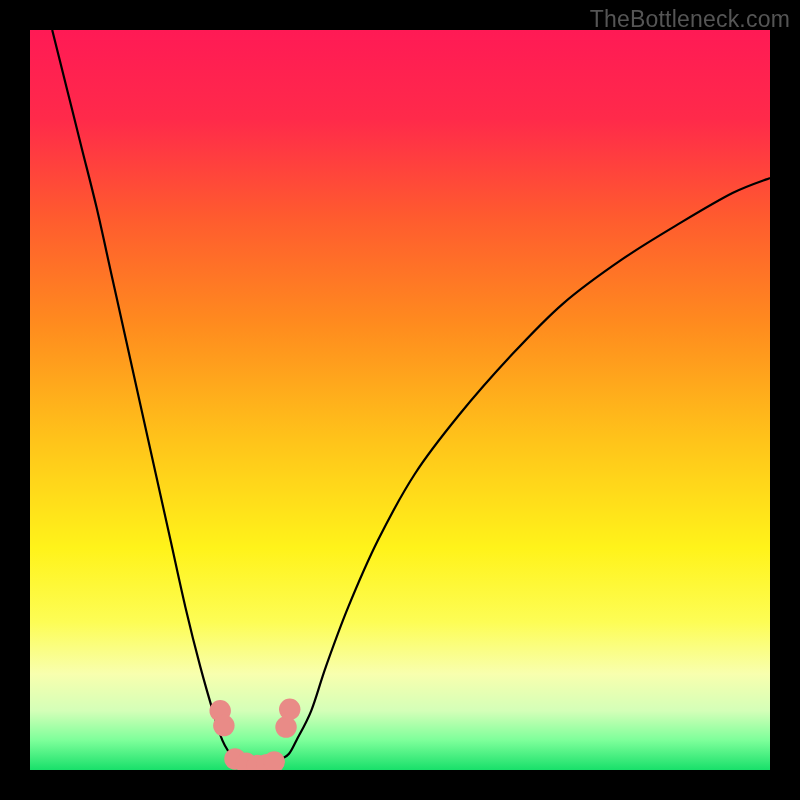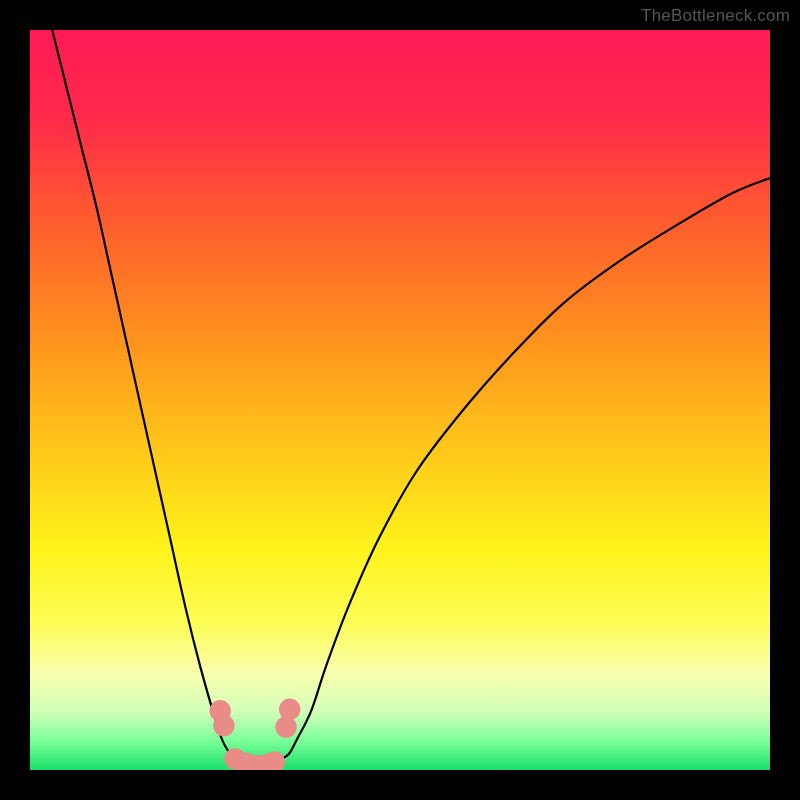--- a/index.html
+++ b/index.html
@@ -1,19 +1,19 @@
 <!DOCTYPE html>
 <html><head>
 <meta charset="utf-8">
 <style>
 *{margin:0;padding:0;box-sizing:border-box}
 body{background:#000;width:800px;height:800px;position:relative;font-family:Arial,Helvetica,sans-serif}
 .plot{position:absolute;left:30px;top:30px;width:740px;height:740px;overflow:hidden}
 .grad{position:absolute;inset:0}
-.brand{position:absolute;top:6px;right:10px;color:#555;font-size:17px;font-weight:400;letter-spacing:.2px}
+.brand{position:absolute;top:6px;right:10px;color:#555;font-size:23px;font-weight:400;letter-spacing:.2px}
 svg{position:absolute;inset:0}
 </style>
 </head>
 <body>
 
 <div class="brand">TheBottleneck.com</div>
 
 <div class="plot">
   <svg viewBox="0 0 740 740" preserveAspectRatio="none">
     <defs>

